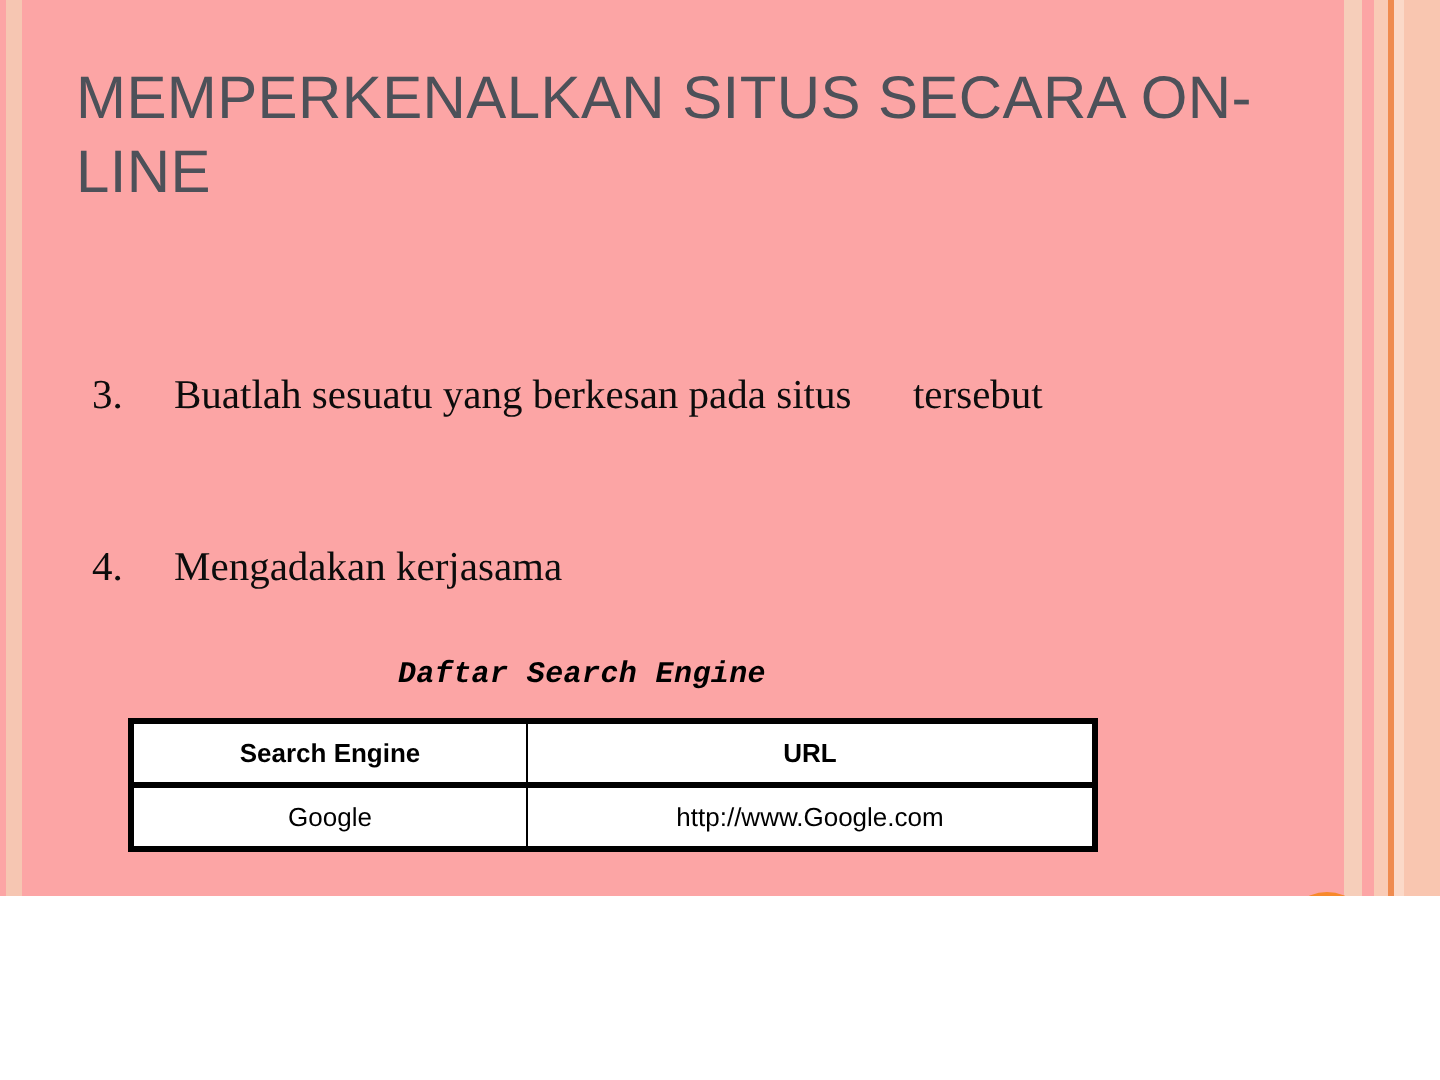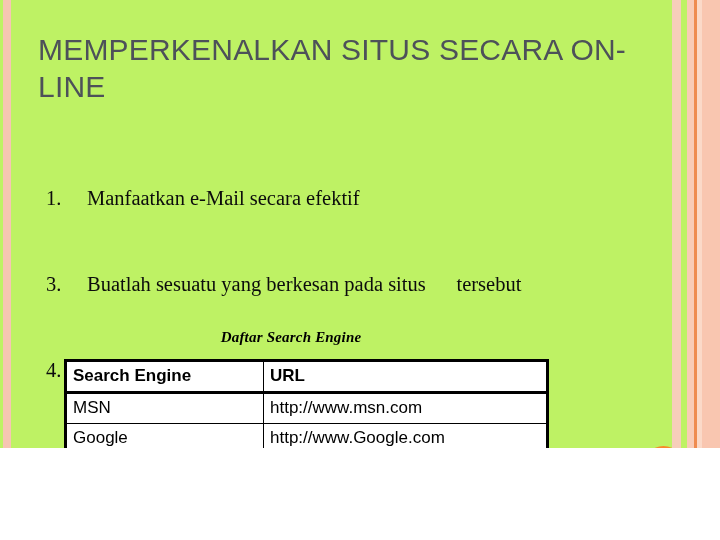--- a/index.html
+++ b/index.html
@@ -5,21 +5,21 @@
 <style>
   html, body {
     margin: 0;
     padding: 0;
     background: #ffffff;
   }
   #slide {
     position: relative;
     width: 720px;
     height: 448px;
-    background: #bef264;
+    background: #fca5a5;
     overflow: hidden;
     font-family: "Liberation Sans", sans-serif;
   }
 
   
   .stripe {
     position: absolute;
     top: 0;
     bottom: 0;
   }
@@ -72,21 +72,21 @@
   .body-text .line { display: block; }
 
   
   .table-caption {
     position: absolute;
     left: 64px;
     top: 329px;
     width: 454px;
     text-align: center;
     color: #000000;
-    font-family: Liberation Serif, serif;
+    font-family: Liberation Mono, monospace;
     font-weight: bold;
     font-style: italic;
     font-size: 15px;
     letter-spacing: 0.2px;
   }
 
   
   .data-table {
     position: absolute;
     left: 64px;
@@ -94,23 +94,23 @@
     width: 454px;
     border-collapse: collapse;
     background: #ffffff;
     border: 3px solid #000000;
     table-layout: fixed;
   }
   .data-table td, .data-table th {
     border: 1px solid #000000;
     padding: 4px 6px 5px 6px;
     font-family: "Liberation Sans", sans-serif;
-    font-size: 17px;
+    font-size: 13px;
     color: #000000;
-    text-align: left;
+    text-align: center;
     vertical-align: middle;
     height: 20px;
     overflow: hidden;
     white-space: nowrap;
   }
   .data-table th {
     font-weight: bold;
     border-bottom: 3px solid #000000;
   }
   .col-engine { width: 184px; }
@@ -125,39 +125,34 @@
   <div class="stripe stripe-r1"></div>
   <div class="stripe stripe-r2"></div>
   <div class="stripe stripe-r3"></div>
   <div class="stripe stripe-r4"></div>
   <div class="stripe stripe-r5"></div>
   <div class="corner-circle"></div>
 
   <div class="title">MEMPERKENALKAN SITUS SECARA ON-LINE</div>
 
   <div class="body-text">
-    <span class="line">1.	Manfaatkan e-Mail secara efektif</span>
     <span class="line">3.	Buatlah sesuatu yang berkesan pada situs      tersebut</span>
     <span class="line">4.	Mengadakan kerjasama</span>
   </div>
 
   <div class="table-caption">Daftar Search Engine</div>
 
   <table class="data-table">
     <thead>
       <tr>
         <th class="col-engine">Search Engine</th>
         <th class="col-url">URL</th>
       </tr>
     </thead>
     <tbody>
       <tr>
-        <td>MSN</td>
-        <td>http://www.msn.com</td>
-      </tr>
-      <tr>
         <td>Google</td>
         <td>http://www.Google.com</td>
       </tr>
     </tbody>
   </table>
 
 </div>
 
 </body></html>

